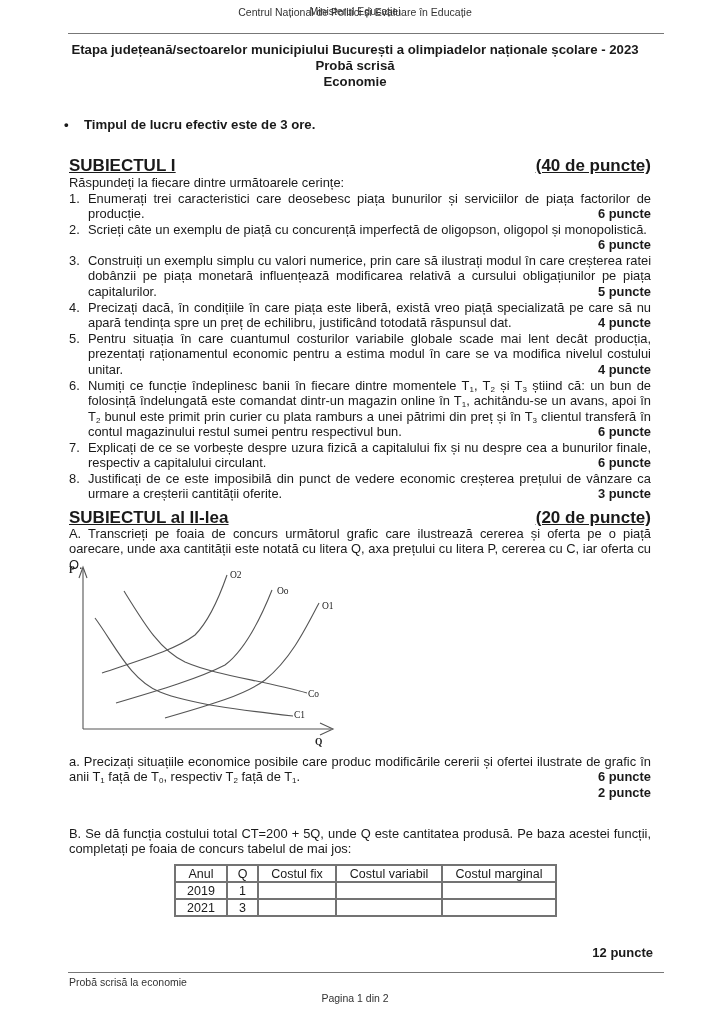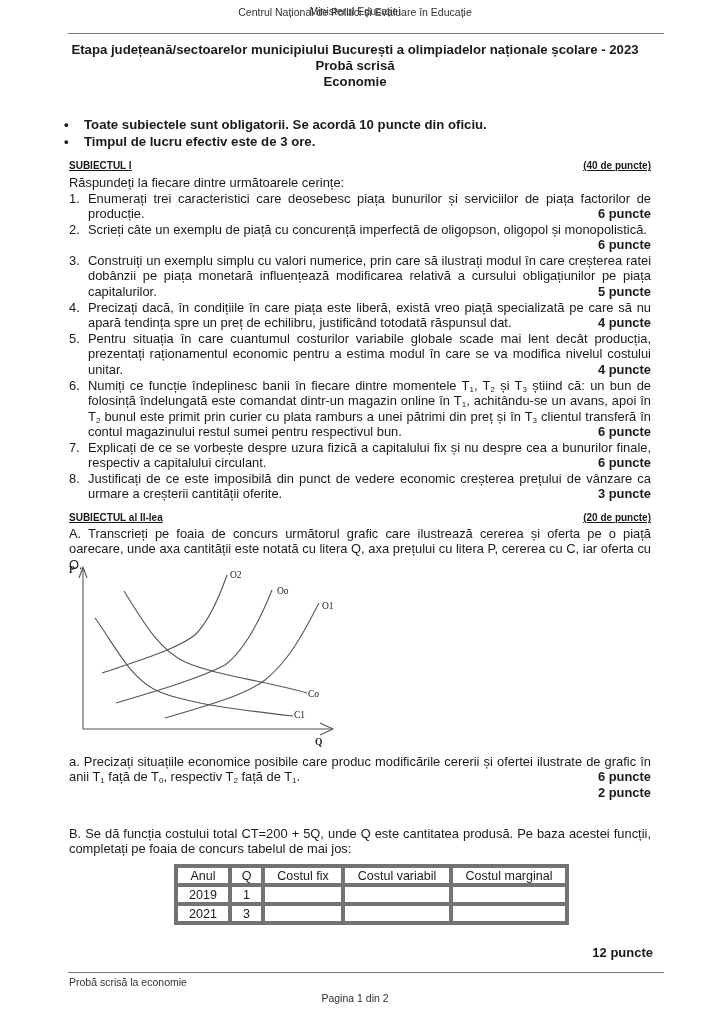--- a/index.html
+++ b/index.html
@@ -6,50 +6,49 @@
   body { width: 724px; height: 1024px; position: relative; overflow: hidden;
          font-family: "Liberation Sans", sans-serif; color: #1a1a1a; }
   .abs { position: absolute; }
   .center { left: 0; width: 648px; text-align: center; margin-left: 31px; }
   .hdr-small { font-size: 10.5px; line-height: 12px; color: #333; }
   .hr { position: absolute; height: 0; border-top: 1px solid #777; }
   .title { font-weight: bold; font-size: 13.2px; line-height: 16px; }
   .bullets { left: 62px; top: 116px; font-weight: bold; font-size: 13.2px; line-height: 17px; }
   .bullets div { position: relative; padding-left: 22px; }
   .bullets div::before { content: "•"; position: absolute; left: 2px; }
-  .sec { left: 69px; width: 582px; font-weight: bold; font-size: 10px; line-height: 16px;
+  .sec { left: 69px; width: 582px; font-weight: bold; font-size: 17px; line-height: 16px;
          text-decoration: underline; display: flex; justify-content: space-between; }
   .sec span { text-decoration: underline; }
   .para { font-size: 12.9px; line-height: 15.3px; text-align: justify; }
   .item { position: absolute; left: 69px; width: 582px; font-size: 12.9px; line-height: 15.3px; }
   .item .num { position: absolute; left: 0; top: 0; }
   .item .txt { margin-left: 19px; text-align: justify; }
   .pts { float: right; font-weight: bold; margin-left: 8px; }
   .ptsline { text-align: right; font-weight: bold; }
   sub { font-size: 8px; vertical-align: -2px; line-height: 0; }
   table.costs { position: absolute; left: 174px; top: 864px; border-collapse: collapse;
                 font-size: 12.5px; }
-  table.costs td { border: 4px solid #737373; height: 15px; padding: 0 6px; text-align: center; line-height: 14px; }
+  table.costs td { border: 2px solid #737373; height: 15px; padding: 0 6px; text-align: center; line-height: 14px; }
   .foot-left { left: 69px; top: 976px; font-size: 10.5px; color: #333; }
   .foot-center { top: 992px; font-size: 10.5px; color: #333; }
   svg text { font-family: "Liberation Serif", serif; }
 </style>
 </head>
 <body>
 
 <div class="abs center hdr-small" style="top:5px;">Ministerul Educației</div>
 <div class="abs center hdr-small" style="top:6px;">Centrul Național de Politici și Evaluare în Educație</div>
 <div class="hr" style="left:68px; width:596px; top:33px;"></div>
 
 <div class="abs center title" style="top:42px;">Etapa județeană/sectoarelor municipiului București a olimpiadelor naționale școlare - 2023</div>
 <div class="abs center title" style="top:58px;">Probă scrisă</div>
 <div class="abs center title" style="top:74px;">Economie</div>
 
 <div class="abs bullets">
-  <div>Toate subiectele sunt obligatorii. Se acordă 10 puncte din oficiu.</div>
   <div>Timpul de lucru efectiv este de 3 ore.</div>
 </div>
 
 <div class="abs sec" style="top:158px;">
   <span>SUBIECTUL I</span>
   <span>(40 de puncte)</span>
 </div>
 <div class="abs para" style="left:69px; top:175px;">Răspundeți la fiecare dintre următoarele cerințe:</div>
 
 <div class="item" style="top:191px;">

